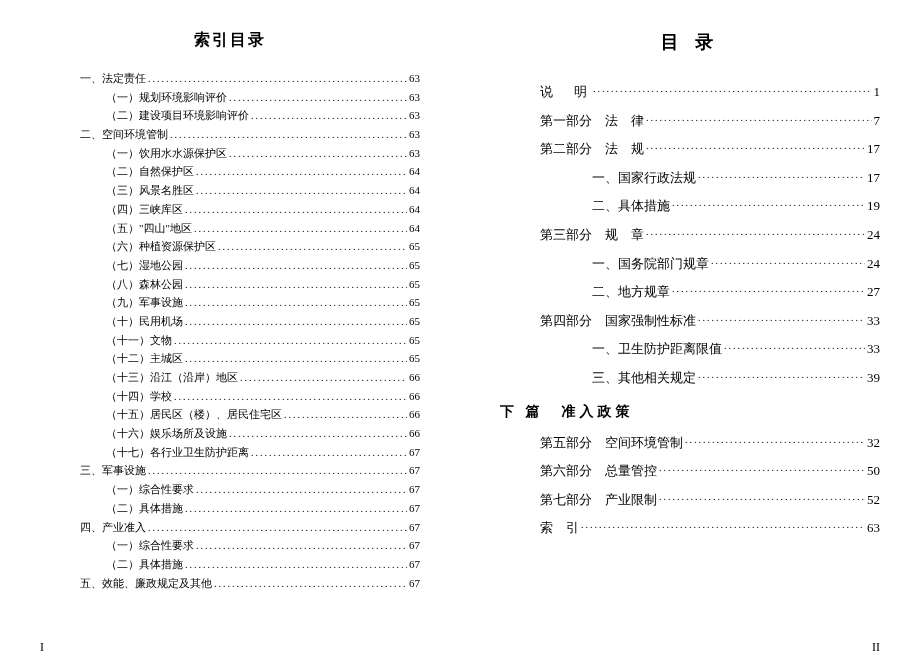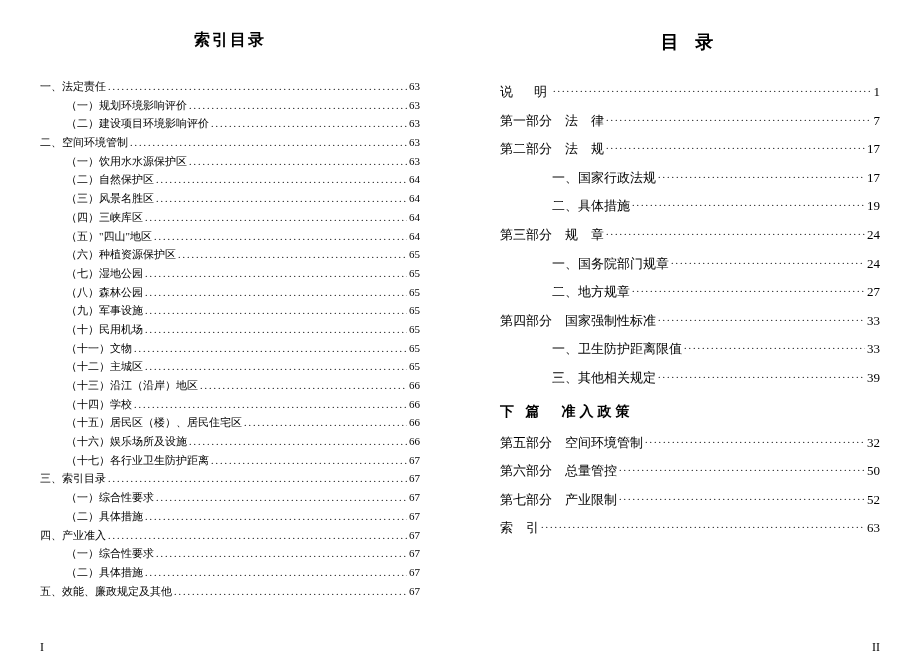--- a/index.html
+++ b/index.html
@@ -17,21 +17,20 @@
     }
     .page {
       width: 50%;
       padding: 30px 40px 20px 40px;
       position: relative;
       display: flex;
       flex-direction: column;
     }
     .page-left {
       border-right: 0;
-      gap: 8px;
     }
     .title {
       text-align: center;
       font-size: 16px;
       font-weight: bold;
       margin-bottom: 18px;
       letter-spacing: 2px;
     }
     .title-right {
       text-align: center;
@@ -52,20 +51,21 @@
     }
     .toc-line-right {
       display: flex;
       align-items: flex-start;
       font-size: 13px;
       line-height: 2.2;
       white-space: nowrap;
     }
     .toc-label {
       flex-shrink: 0;
+      margin-left: 40px;
     }
     .toc-dots {
       flex: 1;
       overflow: hidden;
       letter-spacing: 2px;
       color: #000;
       font-size: 10px;
       margin: 0 2px;
     }
     .toc-dots::before {
@@ -205,21 +205,21 @@
         <span class="toc-label">（十六）娱乐场所及设施</span>
         <span class="toc-dots"></span>
         <span class="toc-page">66</span>
       </div>
       <div class="toc-line indent-1">
         <span class="toc-label">（十七）各行业卫生防护距离</span>
         <span class="toc-dots"></span>
         <span class="toc-page">67</span>
       </div>
       <div class="toc-line indent-0">
-        <span class="toc-label">三、索引目录</span>
+        <span class="toc-label">三、军事设施</span>
         <span class="toc-dots"></span>
         <span class="toc-page">67</span>
       </div>
       <div class="toc-line indent-1">
         <span class="toc-label">（一）综合性要求</span>
         <span class="toc-dots"></span>
         <span class="toc-page">67</span>
       </div>
       <div class="toc-line indent-1">
         <span class="toc-label">（二）具体措施</span>

